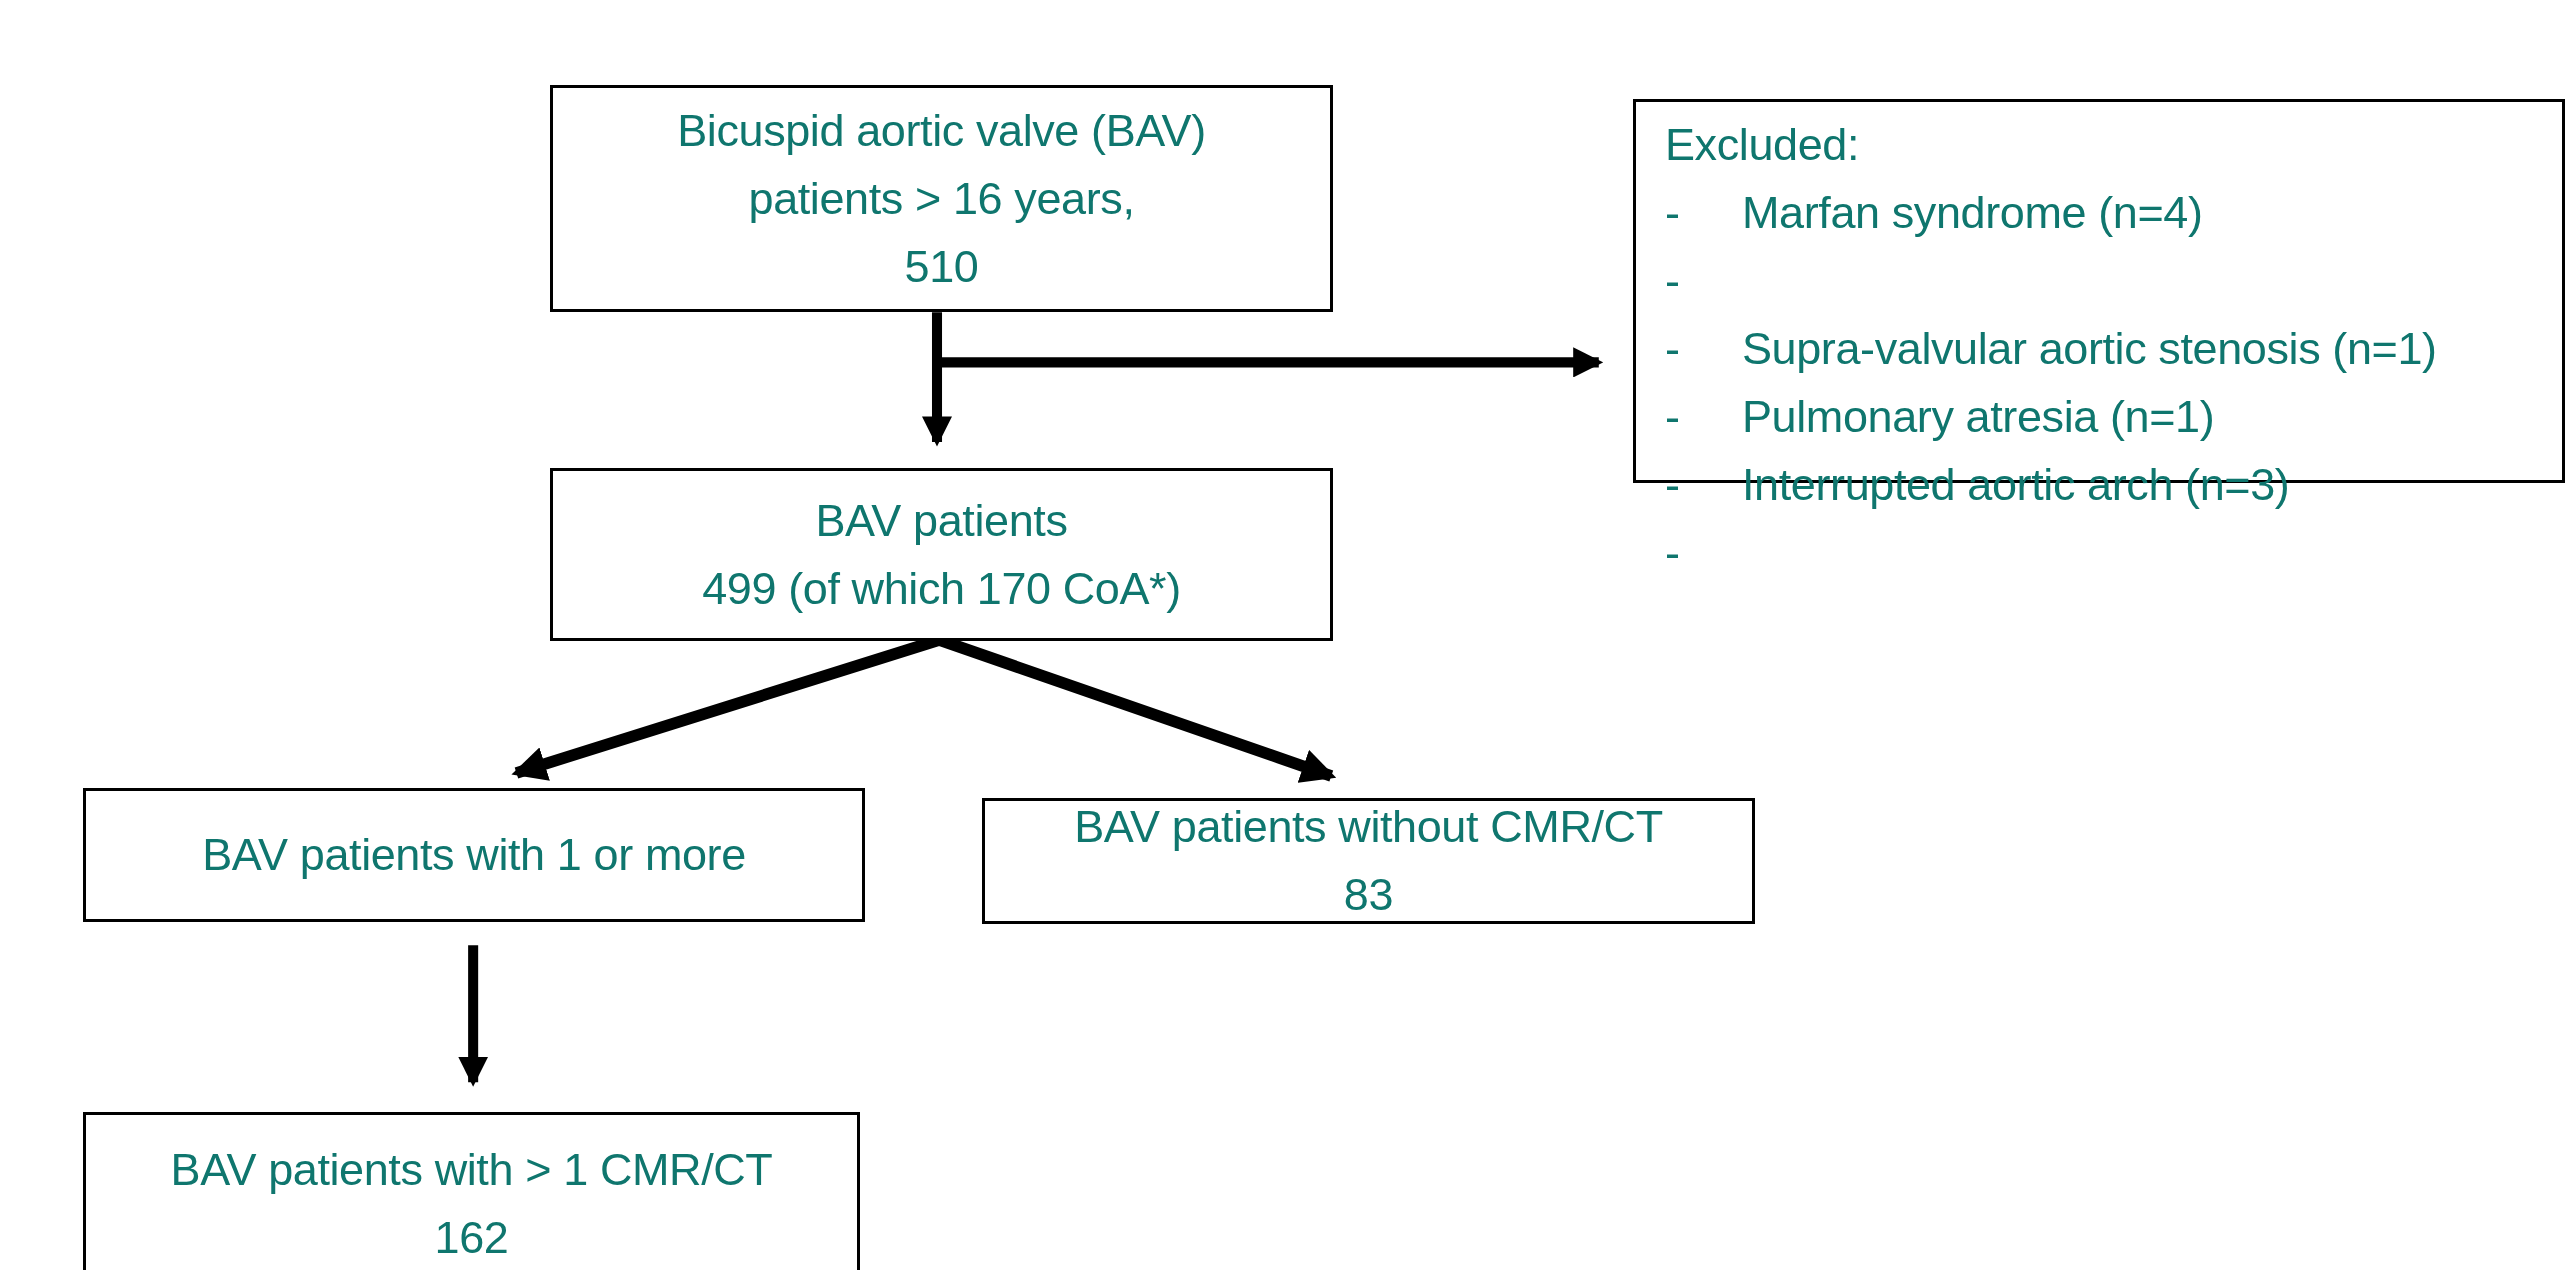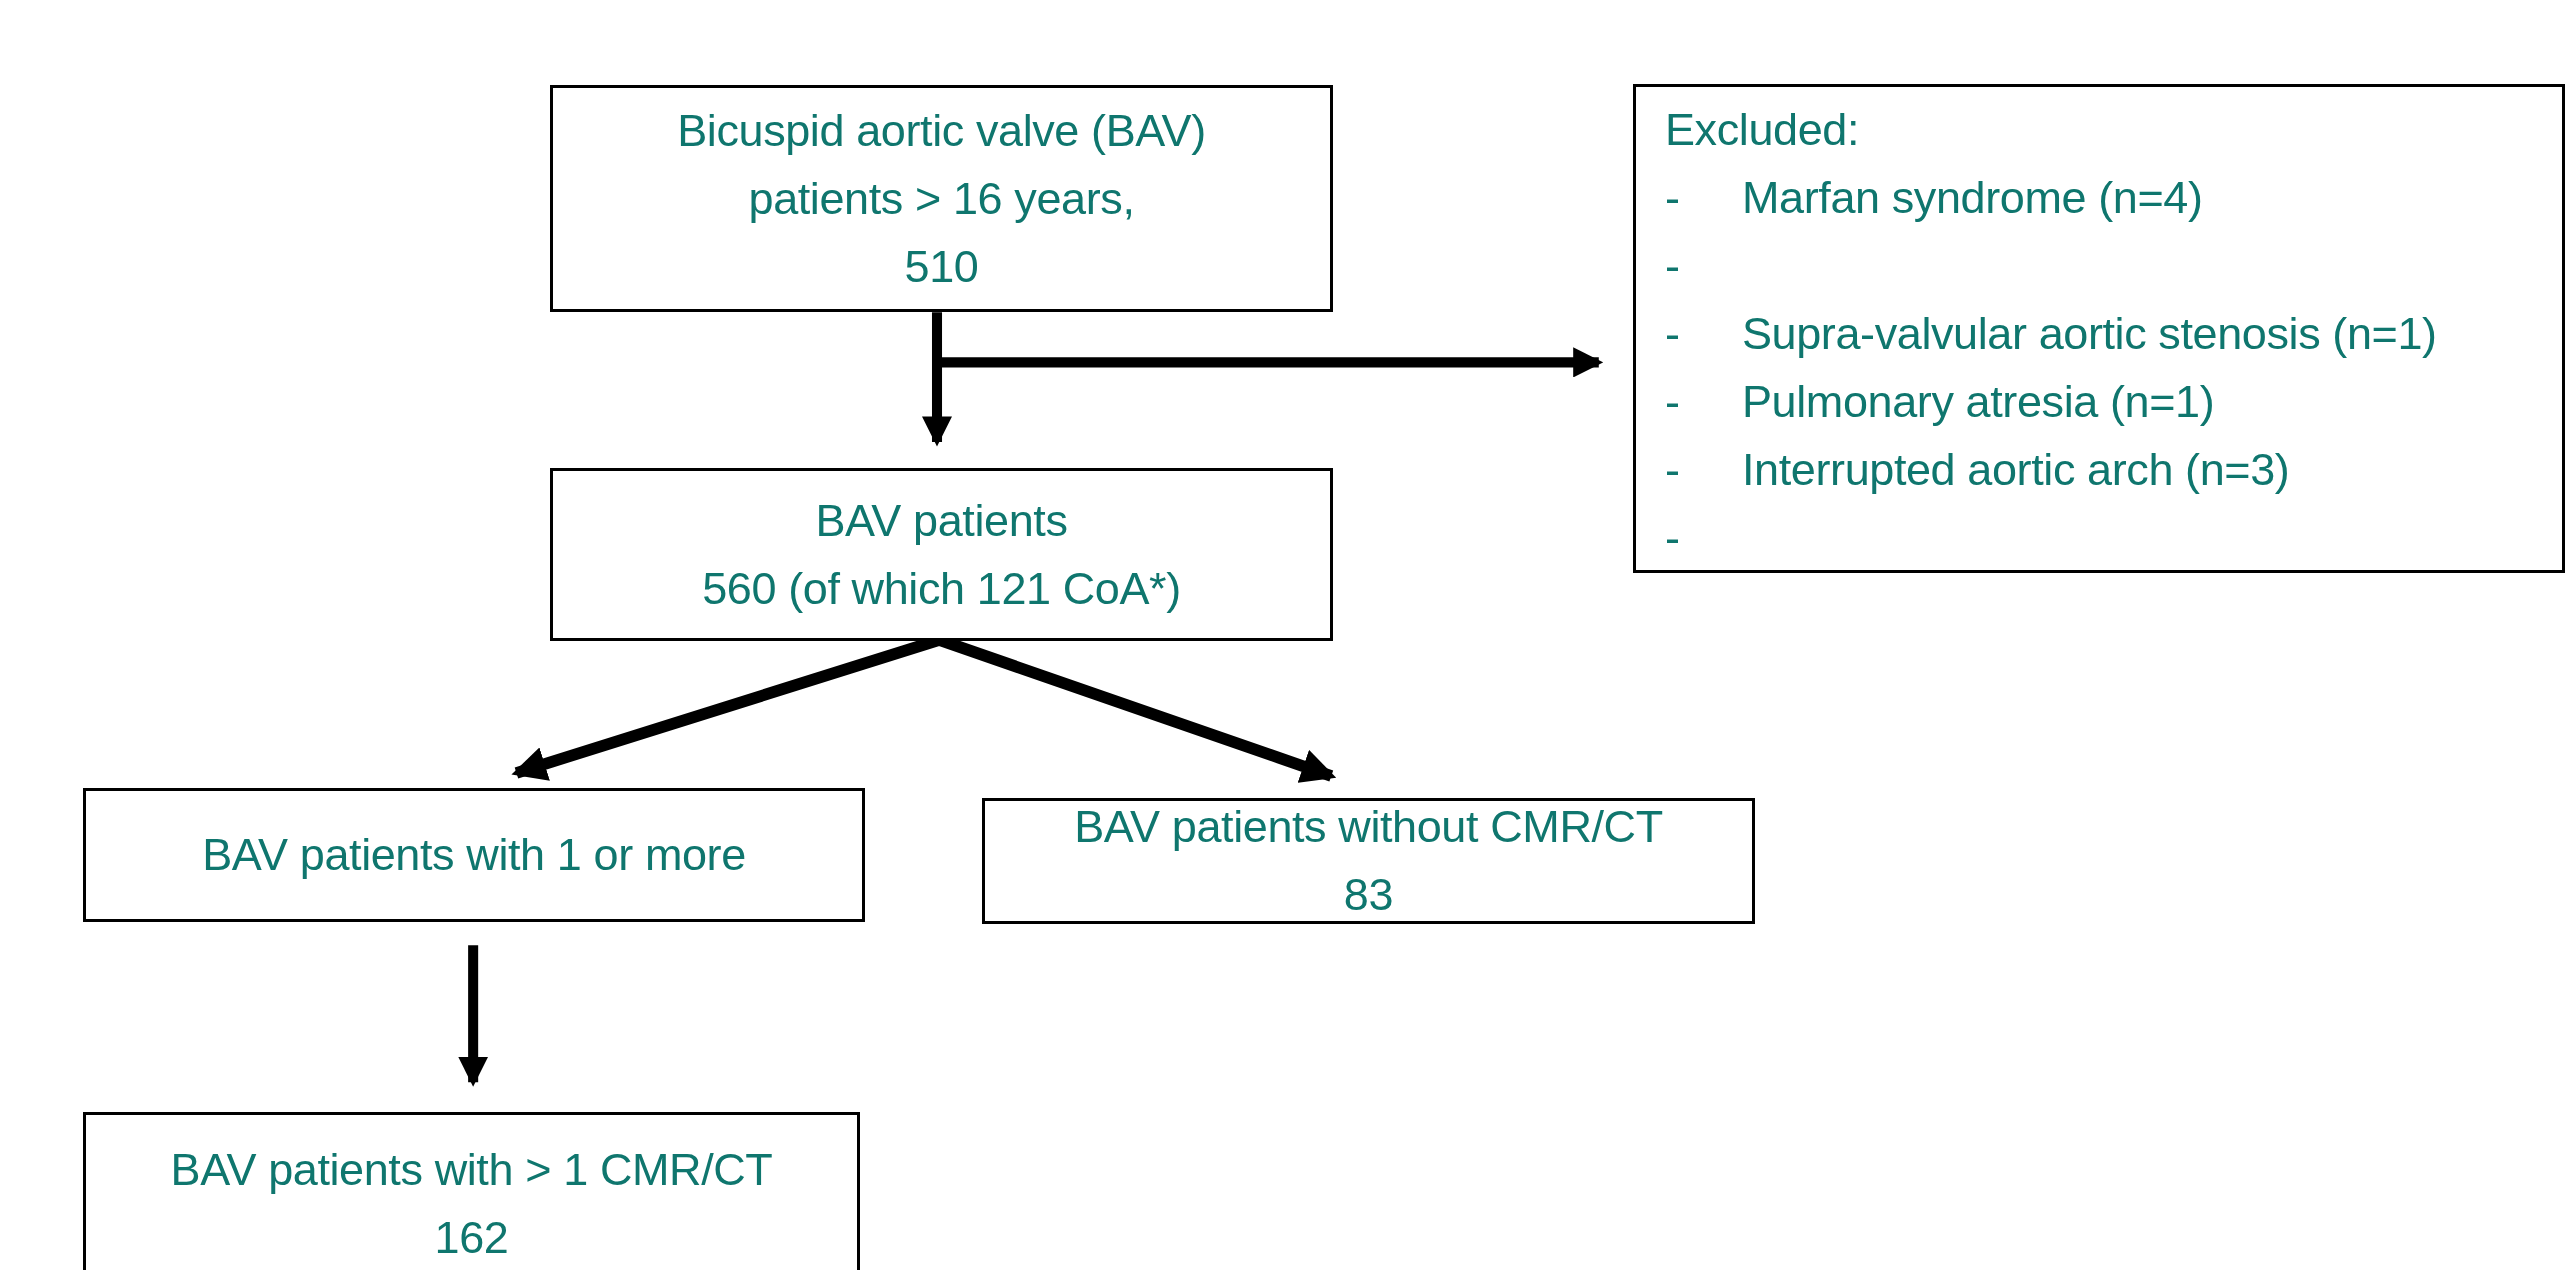--- a/index.html
+++ b/index.html
@@ -44,21 +44,21 @@
     display: block;
     white-space: nowrap;
   }
   
   #box-top        { left: 550px;  top: 45px;   width: 783px; height: 227px; }
   #box-mid        { left: 550px;  top: 428px;  width: 783px; height: 173px; }
   #box-left       { left: 83px;  top: 748px;  width: 782px; height: 134px; }
   #box-right      { left: 982px; top: 758px;  width: 773px; height: 126px; }
   #box-bottom     { left: 83px;  top: 1072px; width: 777px; height: 184px; }
   #box-excluded   {
-    left: 1633px; top: 44px; width: 932px; height: 489px;
+    left: 1633px; top: 59px; width: 932px; height: 384px;
     justify-content: flex-start;
     align-items: stretch;
     text-align: left;
     padding: 9.3px 15.5px 0 29px;
   }
   .excl-row {
     display: flex;
     align-items: baseline;
     white-space: nowrap;
   }
@@ -117,21 +117,21 @@
       <span class="excl-dash">-</span>
       <span>Interrupted aortic arch (n=3)</span>
     </div>
     <div class="excl-row">
       <span class="excl-dash">-</span>
     </div>
   </div>
 
   <div class="node" id="box-mid">
     <span class="bline">BAV patients</span>
-    <span class="bline">560 (of which 121 CoA*)</span>
+    <span class="bline">499 (of which 170 CoA*)</span>
   </div>
 
   <div class="node" id="box-left">
     <span class="bline">BAV patients with 1 or more</span>
   </div>
 
   <div class="node" id="box-right">
     <span class="bline">BAV patients without CMR/CT</span>
     <span class="bline">83</span>
   </div>

